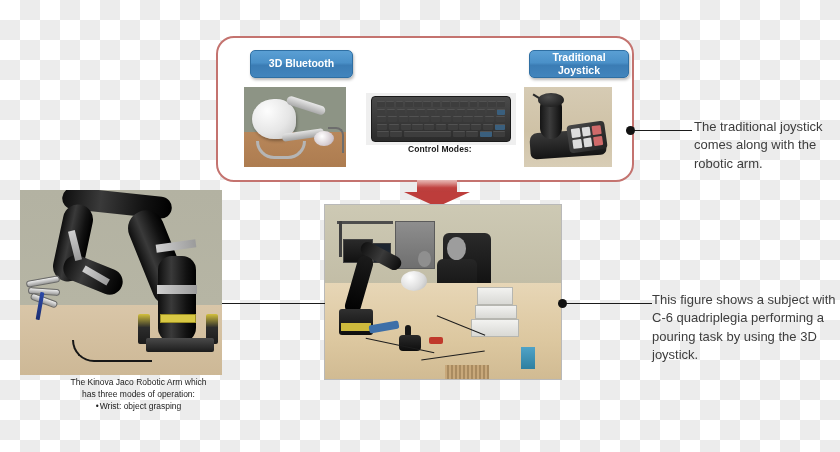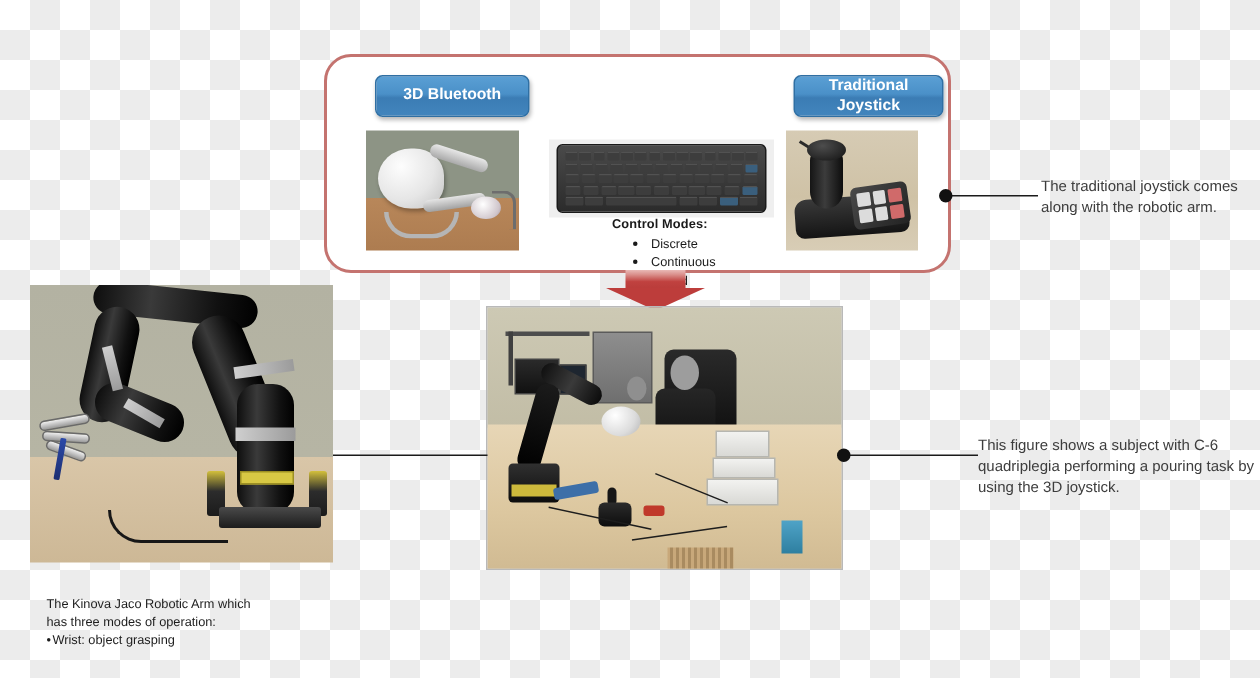--- a/index.html
+++ b/index.html
@@ -218,26 +218,26 @@
   
   .conn-line { position:absolute; height:0; border-top:1.5px solid #1b1b1b; }
   .conn-dot  { position:absolute; width:9px; height:9px; border-radius:50%; background:#111; }
   #conn-left    { left:222px; top:303px; width:103px; }
   #conn-mid     { left:566px; top:303px; width:86px; }
   #conn-mid-dot { left:558px; top:299px; }
   #conn-top     { left:634px; top:130px; width:58px; }
   #conn-top-dot { left:626px; top:126px; }
 
   
-  .anno { position:absolute; color:#3d3d3d; font-size:10px; line-height:1.42; }
+  .anno { position:absolute; color:#3d3d3d; font-size:13px; line-height:1.42; }
   #anno-top { left:694px; top:118px; width:140px; }
   #anno-mid { left:652px; top:291px; width:186px; }
 
-  #arm-caption { position:absolute; left:31px; top:396px; width:215px;
-    color:#1c1c1c; font-size:8.5px; line-height:1.42; }
+  #arm-caption { position:absolute; left:31px; top:376px; width:215px;
+    color:#1c1c1c; font-size:8.5px; line-height:1.42;text-align:center; }
   #arm-caption .cap-line { display:block; }
   #arm-caption .cap-bullet { display:block; }
   #arm-caption .cap-bullet:before { content:"\2022"; margin-right:1px; }
 </style>
 </head>
 <body>
 
 <div class="abs" id="top-panel">
 
   <div class="mode-btn" id="btn-3d">
@@ -340,25 +340,20 @@
         <i></i>
         <i></i>
         <i class="r"></i>
     </div>
     <div class="tj-stick"></div>
     <div class="tj-knob"></div>
   </div>
 
   <div class="abs" id="control-modes">
     <div class="cm-title">Control Modes:</div>
-    <ul>
-      <li>Discrete</li>
-      <li>Continuous</li>
-      <li>Hybrid</li>
-    </ul>
   </div>
 </div>
 
 <div class="abs" id="down-arrow">
   <div class="shaft"></div>
   <div class="head"></div>
 </div>
 
 <div class="abs" id="arm-photo">
   <div class="seg s-upper"></div>

